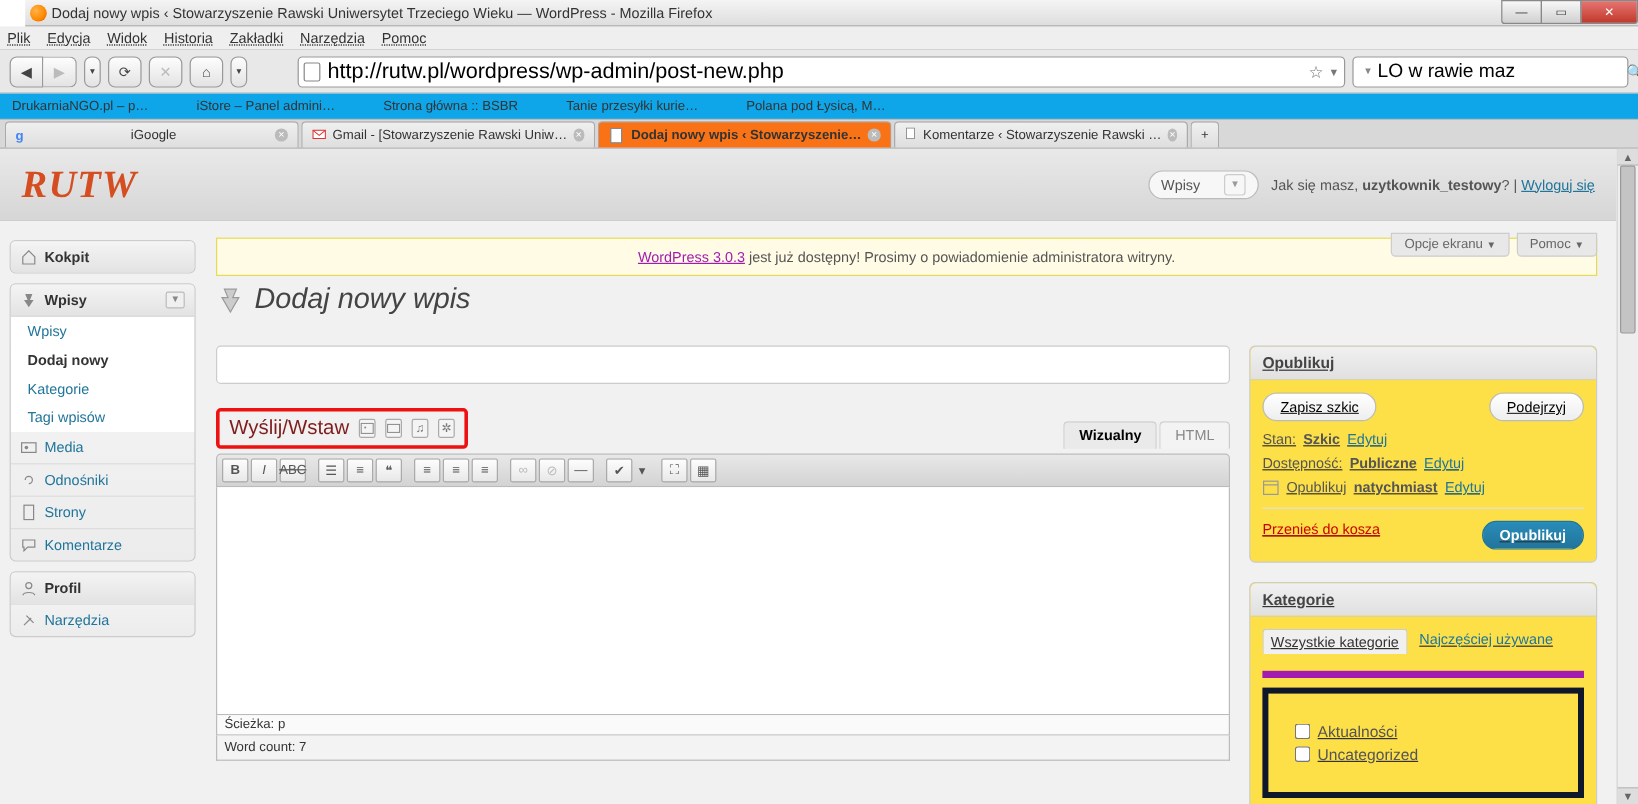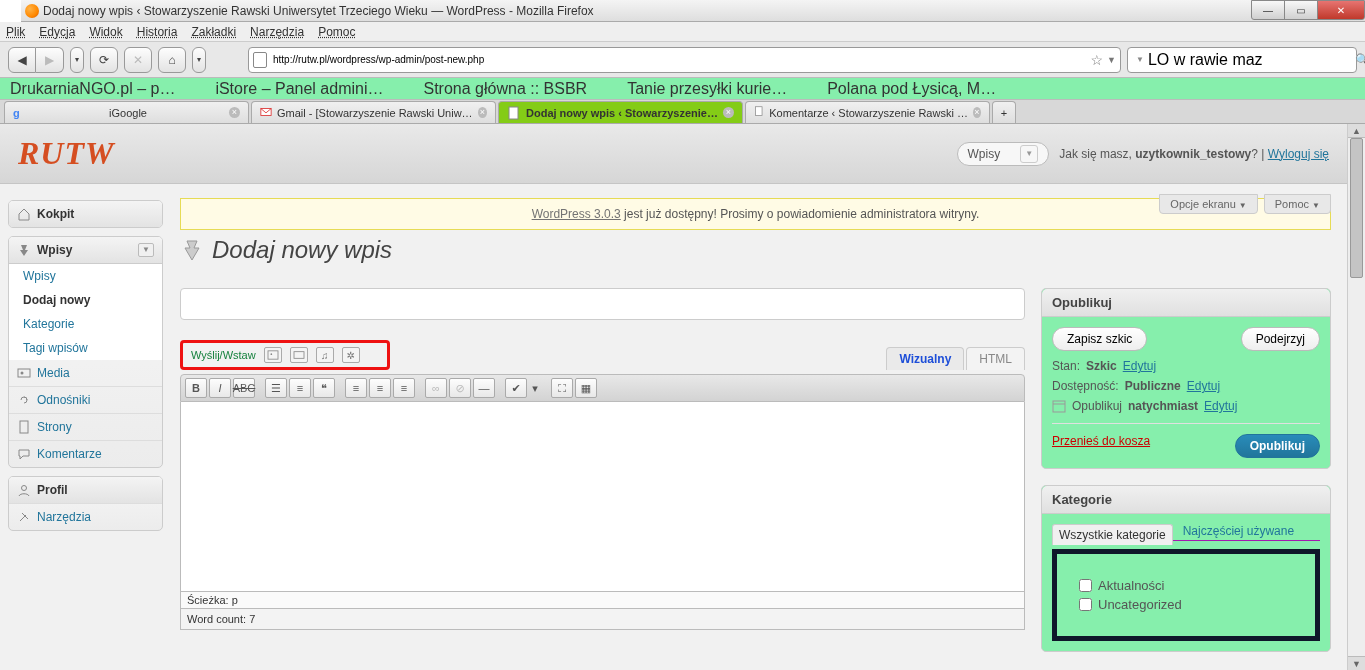--- a/index.html
+++ b/index.html
@@ -20,34 +20,34 @@
 
 
 .navtoolbar { height:36px; background:#e8e8e8; border-bottom:1px solid #bbb; display:flex; align-items:center; padding:0 8px; gap:6px; }
 .nav-btn { width:28px; height:26px; border:1px solid #999; border-radius:6px; background:linear-gradient(#fdfdfd,#e3e3e3); display:flex; align-items:center; justify-content:center; color:#444; }
 .nav-pair { display:flex; }
 .nav-pair .nav-btn:first-child { border-radius:6px 0 0 6px; }
 .nav-pair .nav-btn:last-child { border-radius:0 6px 6px 0; border-left:none; }
 .nav-drop { width:14px; font-size:8px; }
 .urlbar { flex:1; height:26px; border:1px solid #999; border-radius:4px; background:#fff; display:flex; align-items:center; padding:0 4px; }
 .urlbar .doc-icon { width:14px; height:16px; border:1px solid #888; border-radius:2px; margin-right:6px; background:#fff; }
-.urlbar input { flex:1; border:none; outline:none; font-size:10px; }
+.urlbar input { flex:1; border:none; outline:none; font-size:18px; }
 .urlbar .star { font-size:14px; color:#777; margin-left:4px; }
 .searchbar { width:230px; height:26px; border:1px solid #999; border-radius:4px; background:#fff; display:flex; align-items:center; padding:0 4px; }
 .searchbar .gicon { width:16px; height:16px; display:inline-block; margin-right:4px; }
 .searchbar input { flex:1; border:none; outline:none; font-size:16px; }
 .searchbar .mag { color:#777; }
 
 
-.bmbar { height:22px; background:#86efac; border-bottom:1px solid #bbb; display:flex; align-items:center; padding:0 10px; gap:40px; font-size:16px; color:#333; }
+.bmbar { height:22px; background:#0ea5e9; border-bottom:1px solid #bbb; display:flex; align-items:center; padding:0 10px; gap:40px; font-size:11px; color:#333; }
 
 
 .tabstrip { height:24px; background:#d8d8d8; border-bottom:1px solid #aaa; display:flex; align-items:flex-end; padding:0 4px; }
 .tab { height:22px; padding:0 8px; border:1px solid #aaa; border-bottom:none; border-radius:4px 4px 0 0; background:linear-gradient(#f0f0f0,#dedede); display:flex; align-items:center; gap:5px; margin-right:2px; font-size:11px; max-width:245px; overflow:hidden; white-space:nowrap; }
-.tab.active { background:#84cc16; }
+.tab.active { background:#f97316; }
 .tab .tab-ico { width:14px; height:14px; display:inline-block; }
 .tab .tab-close { width:11px; height:11px; border-radius:50%; background:#bbb; color:#fff; font-size:9px; text-align:center; line-height:11px; }
 .tab.newtab { width:24px; justify-content:center; }
 
 
 .wp-wrap { position:absolute; top:124px; left:0; right:18px; bottom:0; background:#f1f1f1; overflow:hidden; }
 .browser-scroll { position:absolute; top:124px; right:0; width:18px; bottom:0; background:#eee; border-left:1px solid #ccc; }
 .browser-scroll .thumb { position:absolute; top:14px; left:2px; right:2px; height:140px; background:#c4c4c4; border:1px solid #999; border-radius:2px; }
 .browser-scroll .arr { position:absolute; left:0; right:0; height:14px; background:#ddd; text-align:center; font-size:9px; line-height:14px; color:#666; }
 .browser-scroll .arr.up { top:0; border-bottom:1px solid #bbb; }
@@ -56,21 +56,21 @@
 
 .wp-header { height:60px; background:linear-gradient(#e9e9e9,#d6d6d6); border-bottom:1px solid #c5c5c5; padding:8px 18px; display:flex; align-items:center; }
 .wp-logo { font-family:Georgia,"Times New Roman",serif; font-style:italic; font-size:32px; font-weight:bold; color:#d54e21; letter-spacing:1px; }
 .wp-header-right { margin-left:auto; display:flex; align-items:center; gap:10px; font-size:12px; color:#555; }
 .wp-fav-dd { height:24px; border:1px solid #bbb; border-radius:12px; background:#f7f7f7; padding:0 10px; display:flex; align-items:center; gap:20px; }
 .wp-fav-dd .dd-arr { border:1px solid #ccc; width:18px; height:18px; border-radius:3px; text-align:center; font-size:8px; line-height:16px; color:#999; }
 
 
 .wp-toprow { position:relative; margin:14px 16px 0 180px; }
 .wp-notice { background:#fffbe5; border:1px solid #e6db55; padding:8px 14px; font-size:12px; text-align:center; color:#555; }
-.wp-notice a { color:#737373; text-decoration:underline; }
+.wp-notice a { color:#a21caf; text-decoration:underline; }
 .wp-screenopts { position:absolute; right:0; top:-4px; display:flex; gap:6px; }
 .wp-screenopts .opt-tab { background:#e8e8e8; border:1px solid #ccc; border-radius:0 0 4px 4px; padding:3px 10px; font-size:11px; color:#666; }
 
 
 .wp-sidebar { position:absolute; left:8px; top:76px; width:155px; }
 .menu-sec { border:1px solid #ccc; border-radius:5px; background:linear-gradient(#f7f7f7,#ececec); margin-bottom:8px; font-size:12px; overflow:hidden; }
 .menu-item { padding:6px 8px; display:flex; align-items:center; gap:6px; color:#21759b; font-family:Georgia,serif; border-bottom:1px solid #ddd; }
 .menu-item:last-child { border-bottom:none; }
 .menu-item.top { font-weight:bold; color:#333; background:linear-gradient(#f4f4f4,#e3e3e3); }
 .menu-item.top.open { border-bottom:1px solid #ccc; }
@@ -83,48 +83,48 @@
 
 .wp-main { margin:0 16px 0 180px; padding-top:10px; display:flex; gap:16px; align-items:flex-start; }
 .wp-col-left { flex:1; }
 .wp-col-right { width:290px; }
 .page-heading { display:flex; align-items:center; gap:8px; font-family:Georgia,serif; font-style:italic; font-size:24px; color:#444; margin:6px 0 14px; }
 .pin-icon { width:24px; height:24px; color:#aaa; }
 
 .title-input { width:100%; height:32px; border:1px solid #ccc; border-radius:4px; background:#fff; padding:0 8px; font-size:16px; }
 
 .upload-row { margin-top:20px; display:flex; align-items:center; border:3px solid #e11; border-radius:4px; padding:4px 8px; width:210px; gap:8px; }
-.upload-row .lbl { font-size:11px; color:#15803d; }
+.upload-row .lbl { font-size:17px; color:#7f1d1d; }
 .upload-row .mbtn { width:18px; height:16px; border:1px solid #aaa; border-radius:2px; display:flex; align-items:center; justify-content:center; font-size:10px; color:#777; background:#f4f4f4; }
 
 .editor-tabs { display:flex; justify-content:flex-end; margin-top:-22px; }
 .editor-tab { border:1px solid #ccc; border-bottom:none; padding:4px 12px; border-radius:4px 4px 0 0; font-size:12px; color:#888; background:#f3f3f3; margin-left:2px; }
-.editor-tab.active { background:#eaeaea; color:#1d4ed8; font-weight:bold; }
+.editor-tab.active { background:#eaeaea; color:#000000; font-weight:bold; }
 
 .editor-toolbar { background:linear-gradient(#e8e8e8,#d3d3d3); border:1px solid #bbb; border-radius:4px 4px 0 0; padding:3px 4px; display:flex; gap:2px; align-items:center; margin-top:4px; }
 .ed-btn { width:22px; height:20px; border:1px solid #aaa; border-radius:2px; background:linear-gradient(#fdfdfd,#e8e8e8); font-size:11px; display:flex; align-items:center; justify-content:center; color:#555; }
 .ed-sep { width:6px; }
 .editor-body { height:190px; border:1px solid #bbb; border-top:none; background:#fff; }
 .editor-path { border:1px solid #bbb; border-top:none; padding:2px 6px; font-size:11px; background:#fafafa; }
 .editor-wc { border:1px solid #bbb; border-top:none; padding:4px 6px; font-size:11px; background:#f3f3f3; }
 
 
-.metabox { border:1px solid #ccc; border-radius:5px; background:#86efac; margin-bottom:16px; }
+.metabox { border:1px solid #ccc; border-radius:5px; background:#fde047; margin-bottom:16px;text-decoration:underline; }
 .metabox h3 { background:linear-gradient(#f0f0f0,#e0e0e0); padding:6px 10px; font-size:13px; color:#444; border-bottom:1px solid #ccc; border-radius:5px 5px 0 0; }
 .metabox .mb-body { padding:10px; font-size:12px; color:#555; }
 .btn { border:1px solid #bbb; border-radius:12px; padding:4px 14px; background:linear-gradient(#fff,#eee); font-size:12px; cursor:pointer; }
 .btn.primary { background:linear-gradient(#298cba,#21759b); color:#fff; border-color:#21759b; font-weight:bold; }
 .pub-row { margin:6px 0; display:flex; align-items:center; gap:6px; }
 .pub-row .ico { width:14px; height:14px; color:#999; }
 .pub-row a { color:#21759b; text-decoration:underline; }
 .pub-actions { display:flex; justify-content:space-between; margin-bottom:8px; }
 .pub-footer { border-top:1px solid #e0e0e0; padding-top:10px; margin-top:10px; display:flex; justify-content:space-between; align-items:flex-start; }
 .pub-footer a.trash { color:#c00; text-decoration:underline; }
 
-.cat-tabs { display:flex; gap:10px; border-bottom:1px solid #a21caf; margin-bottom:8px; padding-bottom:0; }
+.cat-tabs { display:flex; gap:10px; border-bottom:6px solid #a21caf; margin-bottom:8px; padding-bottom:19px;align-items:flex-end; }
 .cat-tabs span { color:#21759b; }
 .cat-tabs span.active { color:#333; background:#f0f0f0; border:1px solid #ccc; border-bottom:none; padding:3px 6px; border-radius:3px 3px 0 0; margin-bottom:-5px; }
 .cat-list { border:5px solid #0f172a; padding:22px; }
 .cat-list label { display:flex; align-items:center; gap:6px; padding:2px 0; font-size:13px; }
 
 
 a { color:#21759b; }
 </style>
 </head>
 <body>

